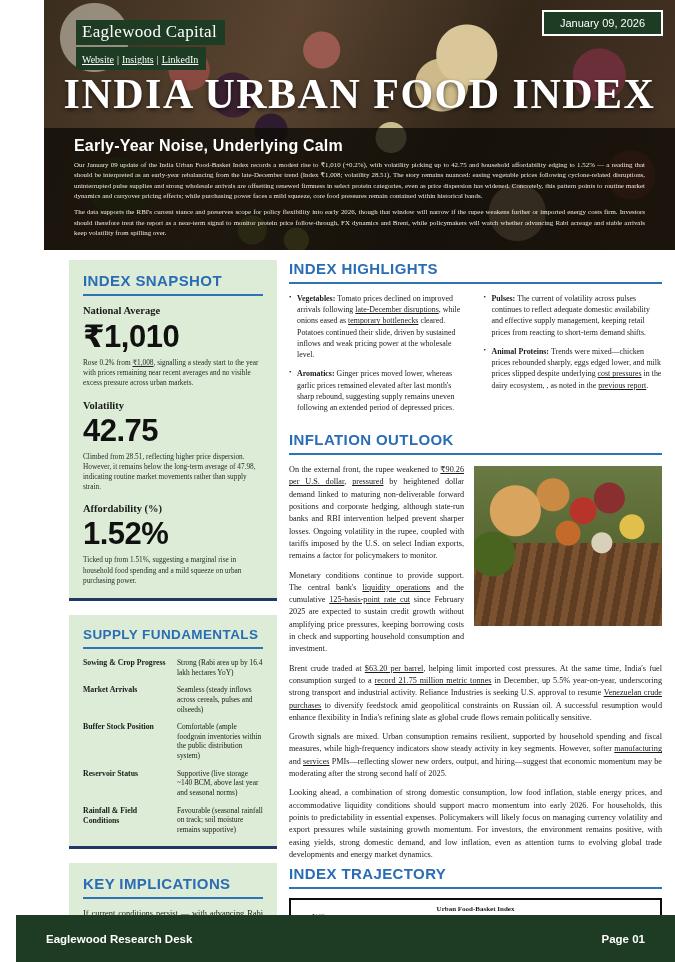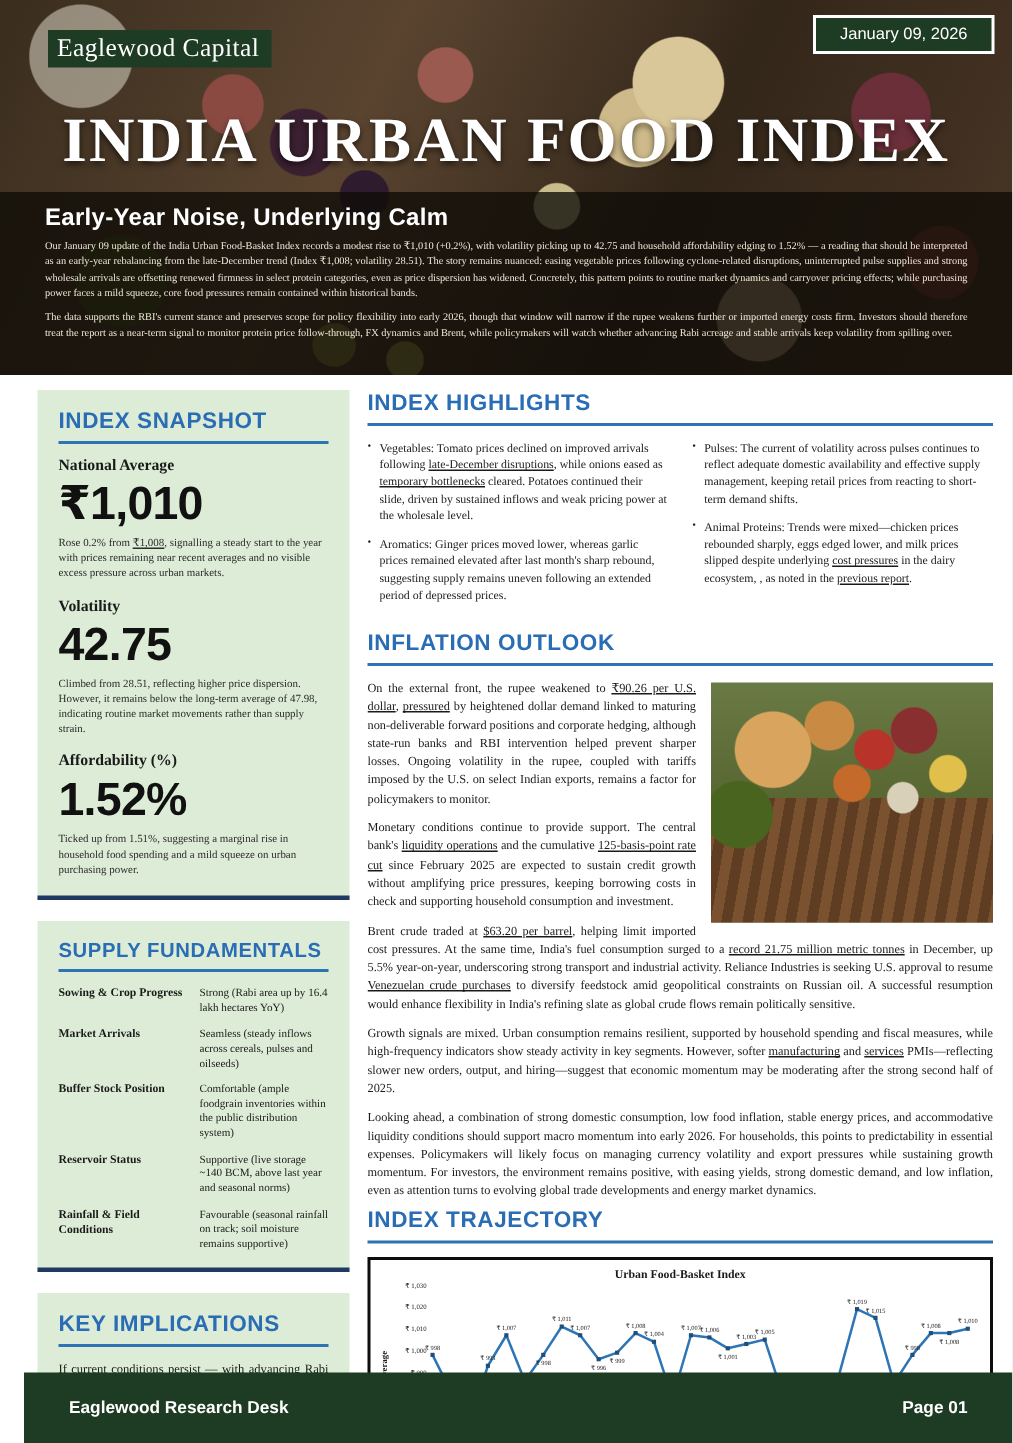--- a/index.html
+++ b/index.html
@@ -1,20 +1,20 @@
 <!DOCTYPE html>
 <html><head>
 <meta charset="utf-8">
 <style>
   * { margin:0; padding:0; box-sizing:border-box; }
   html,body { background:#e8e8e8; }
   .page {
     width:675px; height:962px; margin:0 auto; background:#ffffff;
     position:relative; overflow:hidden;
-    font-family:"Liberation Serif","DejaVu Serif",serif; color:#1a1a1a;
+    font-family:"Liberation Serif","DejaVu Serif",serif; color:#1a1a1a;padding-left:44px;
   }
   
   .hero {
     position:relative; width:100%; height:250px; overflow:hidden;
     background:
       radial-gradient(circle at 8% 15%, rgba(220,215,200,.55) 0 34px, transparent 35px),
       radial-gradient(circle at 67% 22%, #d9c79a 0 30px, transparent 31px),
       radial-gradient(circle at 63% 34%, #cdb98a 0 26px, transparent 27px),
       radial-gradient(circle at 30% 38%, #3a2030 0 22px, transparent 23px),
       radial-gradient(circle at 36% 52%, #2e1b2e 0 16px, transparent 17px),
@@ -81,21 +81,21 @@
   .metric-cap { font-size:7.3px; line-height:1.4; color:#2b2b2b; }
   .supply-row { display:flex; gap:8px; margin-bottom:8px; }
   .supply-term { width:86px; flex:none; font-size:7.8px; font-weight:bold; line-height:1.3; }
   .supply-desc { flex:1; font-size:7.4px; line-height:1.3; }
   .impl-body { font-size:8.4px; line-height:1.45; text-align:justify; }
   
   .hl-cols { display:flex; gap:16px; margin-bottom:10px; }
   .hl-col { flex:1; min-width:0; }
   .bullet { position:relative; padding-left:8px; font-size:7.9px; line-height:1.42; margin-bottom:8px; }
   .bullet::before { content:"•"; position:absolute; left:0; top:0; font-size:7px; }
-  .b { font-weight:normal; }
+  .b { font-weight:bold; }
   .u { text-decoration:underline; cursor:pointer; }
   .outlook-wrap { overflow:hidden; }
   .basket-img {
     float:right; width:188px; height:160px; margin:2px 0 6px 10px;
     background:
       radial-gradient(circle at 22% 28%, #d9a55e 0 25px, transparent 26px),
       radial-gradient(circle at 42% 18%, #c98a44 0 16px, transparent 17px),
       radial-gradient(circle at 58% 28%, #b8342a 0 13px, transparent 14px),
       radial-gradient(circle at 72% 20%, #8a2f2f 0 15px, transparent 16px),
       radial-gradient(circle at 84% 38%, #e0c04a 0 12px, transparent 13px),
@@ -117,20 +117,23 @@
   }
 </style>
 </head>
 <body>
 
 <div class="page">
 
   <div class="hero">
     <div class="brand-block">
       <span class="brand-chip">Eaglewood Capital</span><br>
+      <span class="brand-links">
+        <a>Website</a><span class="sep">|</span><a>Insights</a><span class="sep">|</span><a>LinkedIn</a>
+      </span>
     </div>
     <div class="date-badge">January 09, 2026</div>
     <div class="hero-title">INDIA URBAN FOOD INDEX</div>
     <div class="lede">
       <h2>Early-Year Noise, Underlying Calm</h2>
       <p>Our January 09 update of the India Urban Food-Basket Index records a modest rise to ₹1,010 (+0.2%), with volatility picking up to 42.75 and household affordability edging to 1.52% — a reading that should be interpreted as an early-year rebalancing from the late-December trend (Index ₹1,008; volatility 28.51). The story remains nuanced: easing vegetable prices following cyclone-related disruptions, uninterrupted pulse supplies and strong wholesale arrivals are offsetting renewed firmness in select protein categories, even as price dispersion has widened. Concretely, this pattern points to routine market dynamics and carryover pricing effects; while purchasing power faces a mild squeeze, core food pressures remain contained within historical bands.</p>
       <p>The data supports the RBI's current stance and preserves scope for policy flexibility into early 2026, though that window will narrow if the rupee weakens further or imported energy costs firm. Investors should therefore treat the report as a near-term signal to monitor protein price follow-through, FX dynamics and Brent, while policymakers will watch whether advancing Rabi acreage and stable arrivals keep volatility from spilling over.</p>
     </div>
   </div>
 

